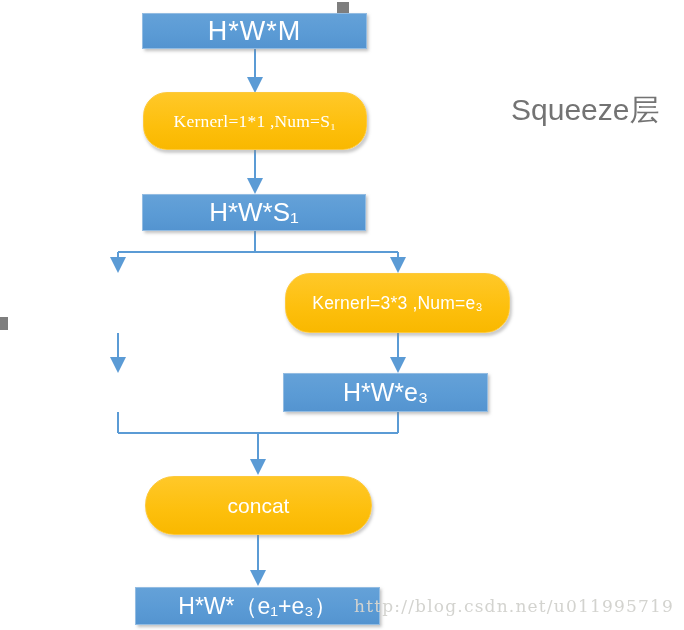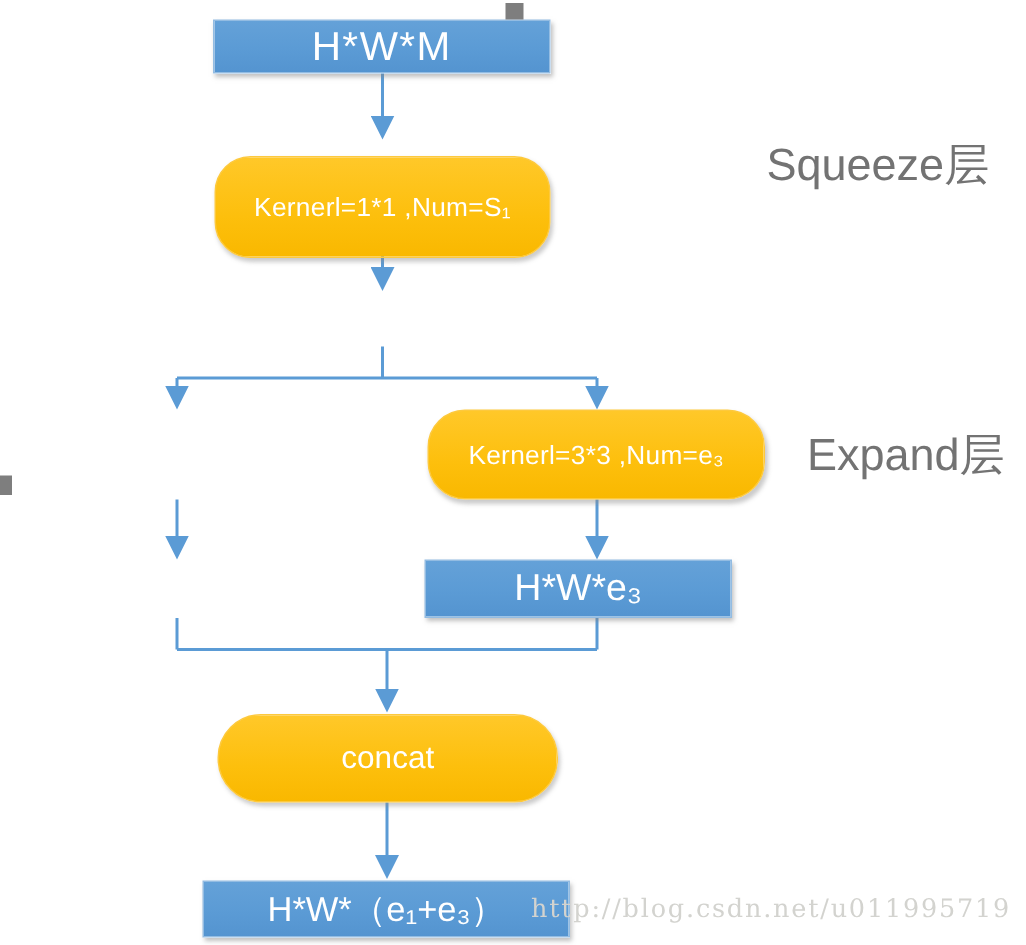--- a/index.html
+++ b/index.html
@@ -27,21 +27,21 @@
     box-shadow: 1.5px 2px 3px rgba(130,130,130,0.5);
   }
   .orange {
     background: linear-gradient(180deg, #ffc829 0%, #fdbf0c 60%, #f9b800 100%);
     border: 1px solid #fdc93d;
     box-shadow: 1.5px 2.5px 3px rgba(140,140,140,0.45);
   }
   .big-label   { font-size: 27px; letter-spacing: 1px; }
   .small-label { font-size: 17.5px; letter-spacing: 0.2px; }
   .node-input   { left: 142px; top: 13px;  width: 225px; height: 36px; }
-  .node-sqconv  { left: 143px; top: 104px;  width: 224px; height: 68px; border-radius: 24px; }
+  .node-sqconv  { left: 143px; top: 92px;  width: 224px; height: 58px; border-radius: 24px; font-family: Liberation Serif, serif; }
   .node-sqout   { left: 142px; top: 194px; width: 224px; height: 37px; font-size: 26px; }
   .node-e1conv  { left: 5px;   top: 273px; width: 225px; height: 60px; border-radius: 25px; }
   .node-e3conv  { left: 285px; top: 273px; width: 225px; height: 60px; border-radius: 25px; }
   .node-e1out   { left: 3px;   top: 373px; width: 230px; height: 39px; font-size: 25px; }
   .node-e3out   { left: 283px; top: 373px; width: 205px; height: 39px; font-size: 25px; }
   .node-concat  { left: 145px; top: 476px; width: 227px; height: 59px; border-radius: 29px; font-size: 21px; }
   .node-output  { left: 135px; top: 587px; width: 245px; height: 38px; font-size: 23px; }
   .side-label {
     position: absolute;
     color: #737373;
@@ -98,33 +98,33 @@
       <path d="M118,433 H398"></path>
       <path d="M258,433 V461" marker-end="url(#arrow)"></path>
       <path d="M258,535 V572" marker-end="url(#arrow)"></path>
     </g>
   </svg>
 
   <div class="node blue big-label node-input">H*W*M</div>
 
   <div class="node orange small-label node-sqconv">Kernerl=1*1 ,Num=S₁</div>
 
+  <div class="node blue node-sqout">H*W*S₁</div>
 
 
   <div class="node orange small-label node-e3conv">Kernerl=3*3 ,Num=e₃</div>
 
 
   <div class="node blue node-e3out">H*W*e₃</div>
 
   <div class="node orange node-concat">concat</div>
 
   <div class="node blue node-output">H*W*（e₁+e₃）</div>
 
   <div class="side-label label-squeeze">Squeeze层</div>
 
-  <div class="side-label label-expand">Expand层</div>
 
   <div class="watermark">http://blog.csdn.net/u011995719</div>
 
   <div class="gray-handle handle-top"></div>
   <div class="gray-handle handle-left"></div>
 
 </div>
 
 </body></html>

